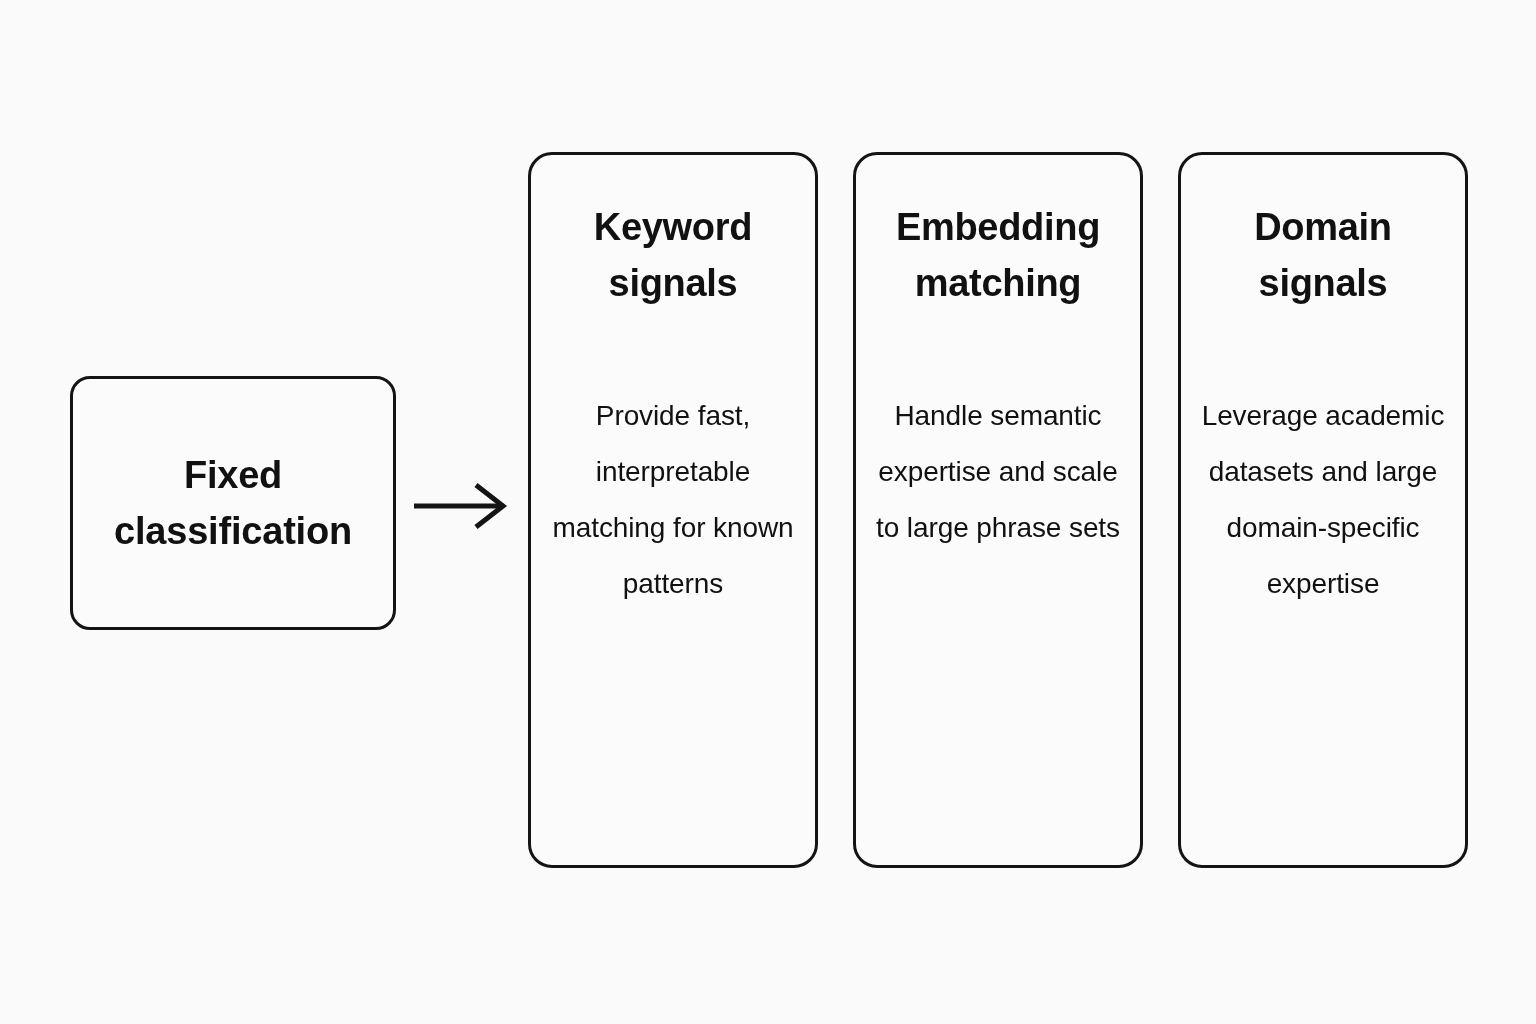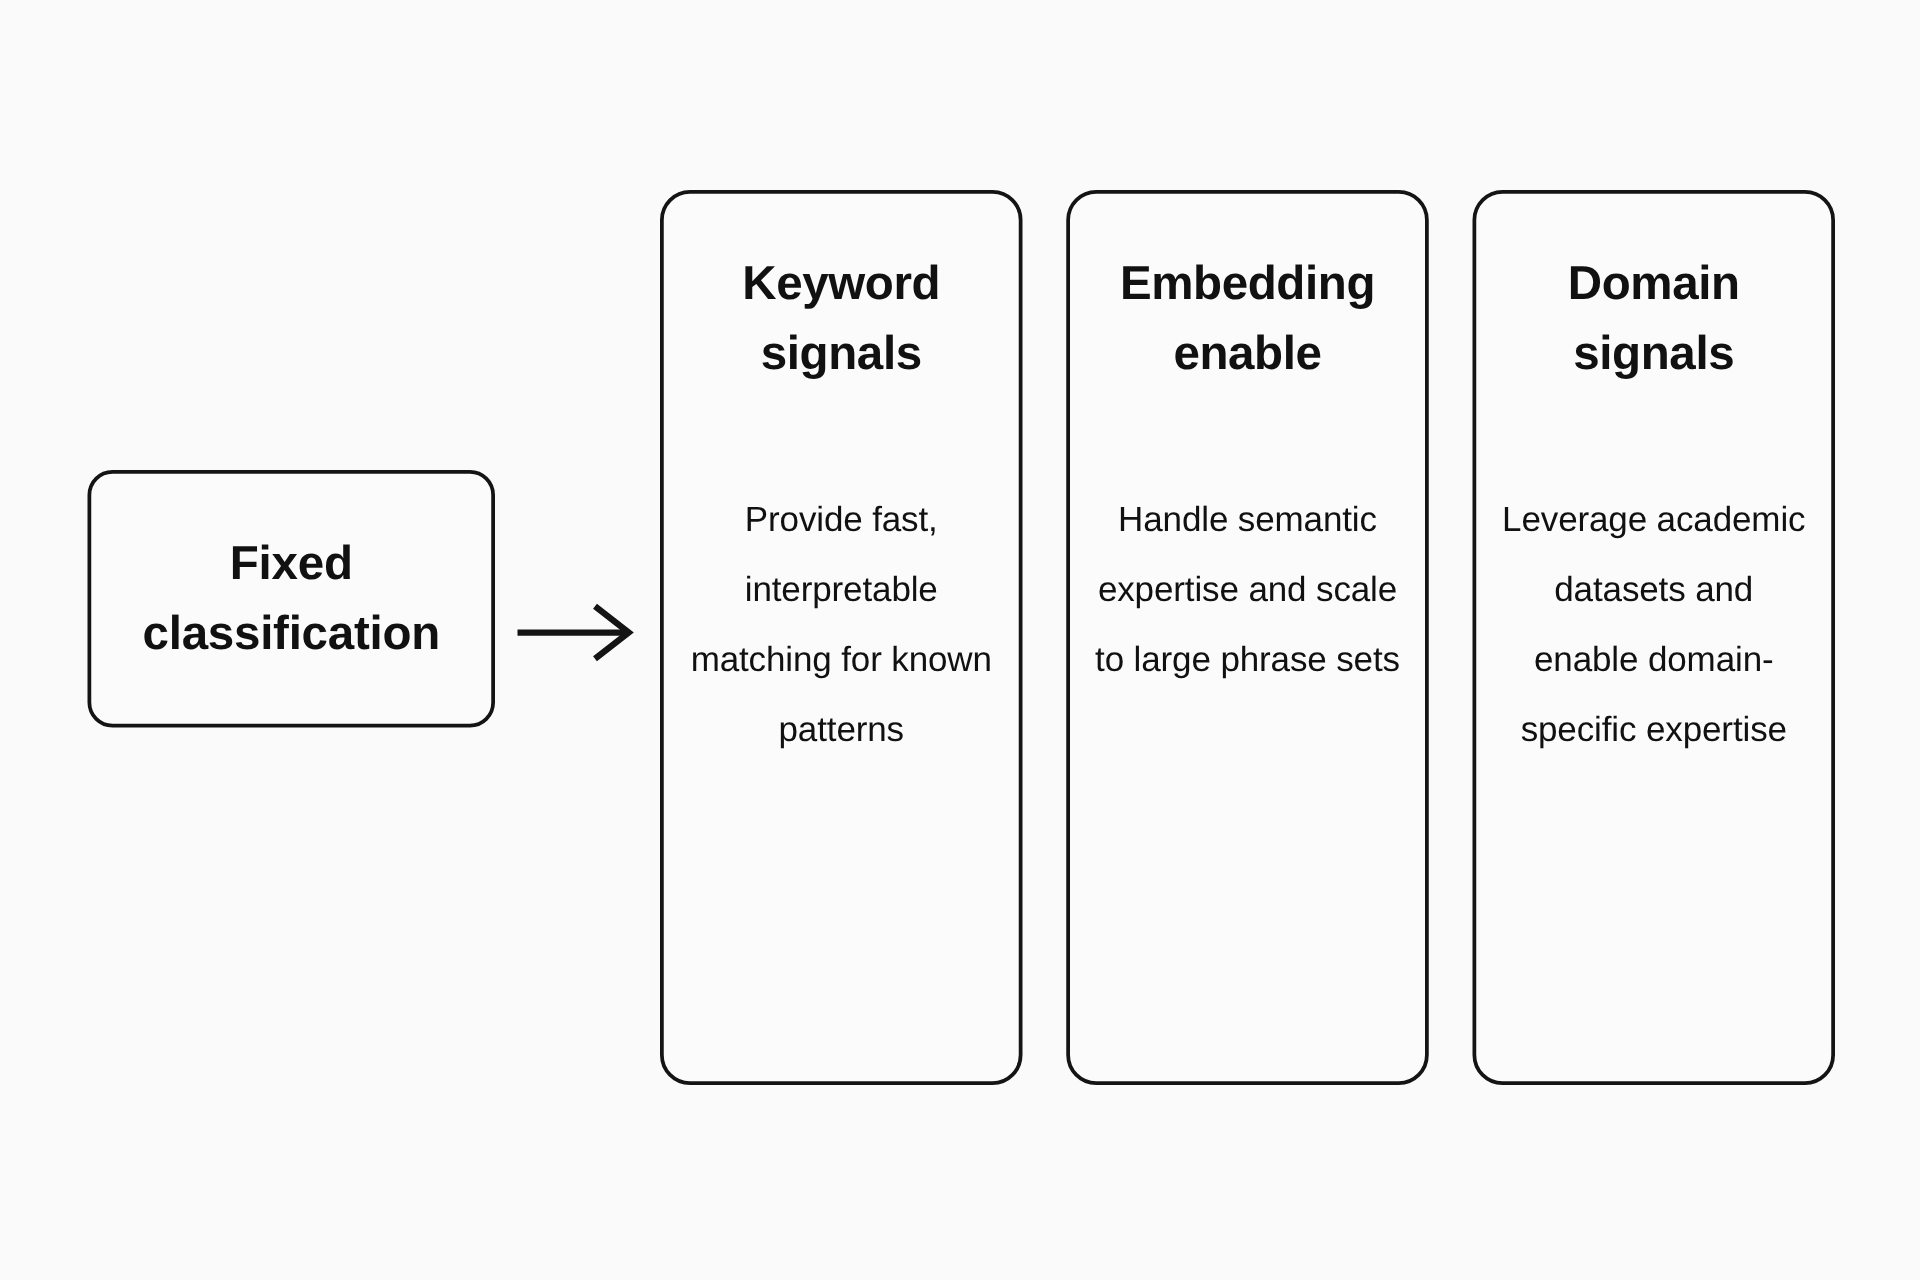--- a/index.html
+++ b/index.html
@@ -20,21 +20,21 @@
     width: 1536px;
     height: 1024px;
   }
 
   
   .source-box {
     position: absolute;
     left: 70px;
     top: 376px;
     width: 326px;
-    height: 206px;
+    height: 254px;
     box-sizing: border-box;
     border: 3px solid #141414;
     border-radius: 20px;
     background: #fbfbfb;
     display: flex;
     align-items: center;
     justify-content: center;
     padding: 0 10px;
   }
   .source-label {
@@ -120,27 +120,27 @@
 
     <div class="signal-card">
       <div class="card-title">Keyword
 signals</div>
       <div class="card-spacer-1"></div>
       <div class="card-body">Provide fast, interpretable matching for known patterns</div>
     </div>
 
     <div class="signal-card">
       <div class="card-title">Embedding
-enable</div>
+matching</div>
       <div class="card-spacer-2"></div>
       <div class="card-body">Handle semantic expertise and scale to large phrase sets</div>
     </div>
 
     <div class="signal-card">
       <div class="card-title">Domain
 signals</div>
       <div class="card-spacer-3"></div>
-      <div class="card-body">Leverage academic datasets and enable domain-specific expertise</div>
+      <div class="card-body">Leverage academic datasets and large domain-specific expertise</div>
     </div>
 
   </div>
 
 </div>
 
 </body></html>

